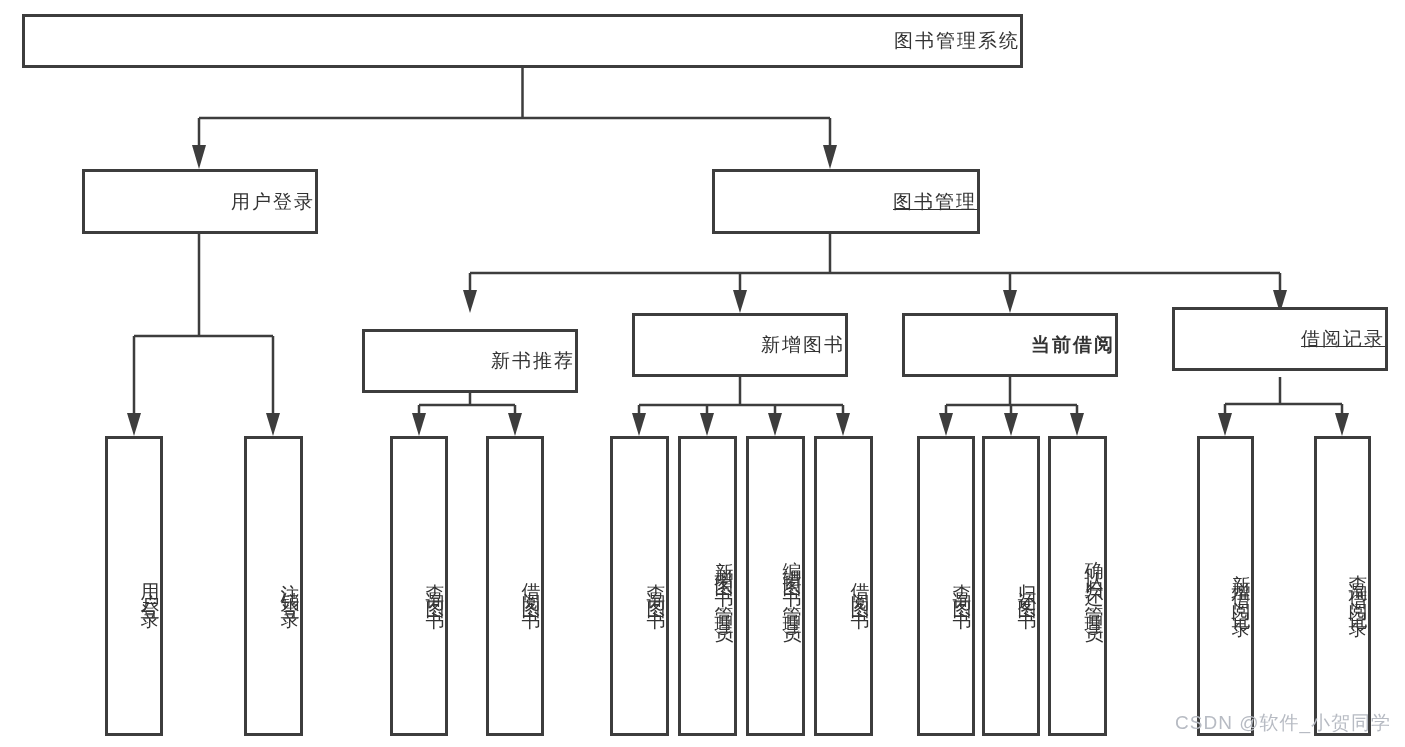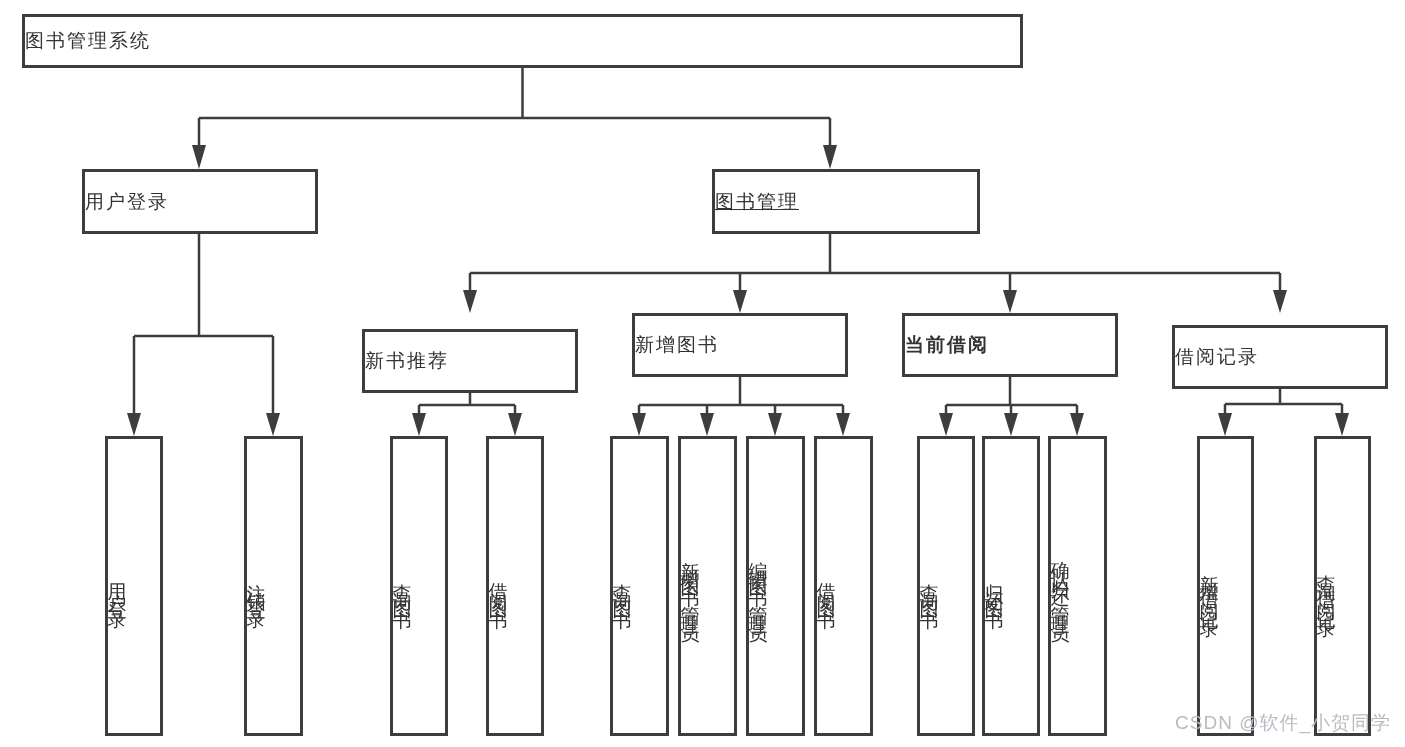--- a/index.html
+++ b/index.html
@@ -17,21 +17,21 @@
     width: 1405px; height: 747px;
     z-index: 1;
   }
   .node {
     position: absolute;
     box-sizing: border-box;
     border: 3px solid #3d3d3d;
     background: #ffffff;
     display: flex;
     align-items: center;
-    justify-content: flex-start;
+    justify-content: flex-end;
     color: #333333;
     font-size: 19px;
     z-index: 2;
   }
   .node .lbl { letter-spacing: 2px; white-space: nowrap; }
   .node.vertical .lbl {
     writing-mode: vertical-rl;
     letter-spacing: 9px;
     line-height: 1;
     white-space: nowrap;
@@ -112,21 +112,21 @@
 
   <div class="node" style="left:362px; top:313px; width:216px; height:64px;margin-top:16px;">
     <span class="lbl">新书推荐</span>
   </div>
   <div class="node" style="left:632px; top:313px; width:216px; height:64px;">
     <span class="lbl">新增图书</span>
   </div>
   <div class="node" style="left:902px; top:313px; width:216px; height:64px;font-weight:bold;">
     <span class="lbl">当前借阅</span>
   </div>
-  <div class="node" style="left:1172px; top:325px; width:216px; height:64px;">
+  <div class="node" style="left:1172px; top:307px; width:216px; height:64px;text-decoration:underline;">
     <span class="lbl">借阅记录</span>
   </div>
 
   <div class="node vertical" style="left:105px; top:436px; width:58px; height:300px;">
     <span class="lbl">用户登录</span>
   </div>
   <div class="node vertical" style="left:244px; top:436px; width:59px; height:300px;">
     <span class="lbl">注销登录</span>
   </div>
 

